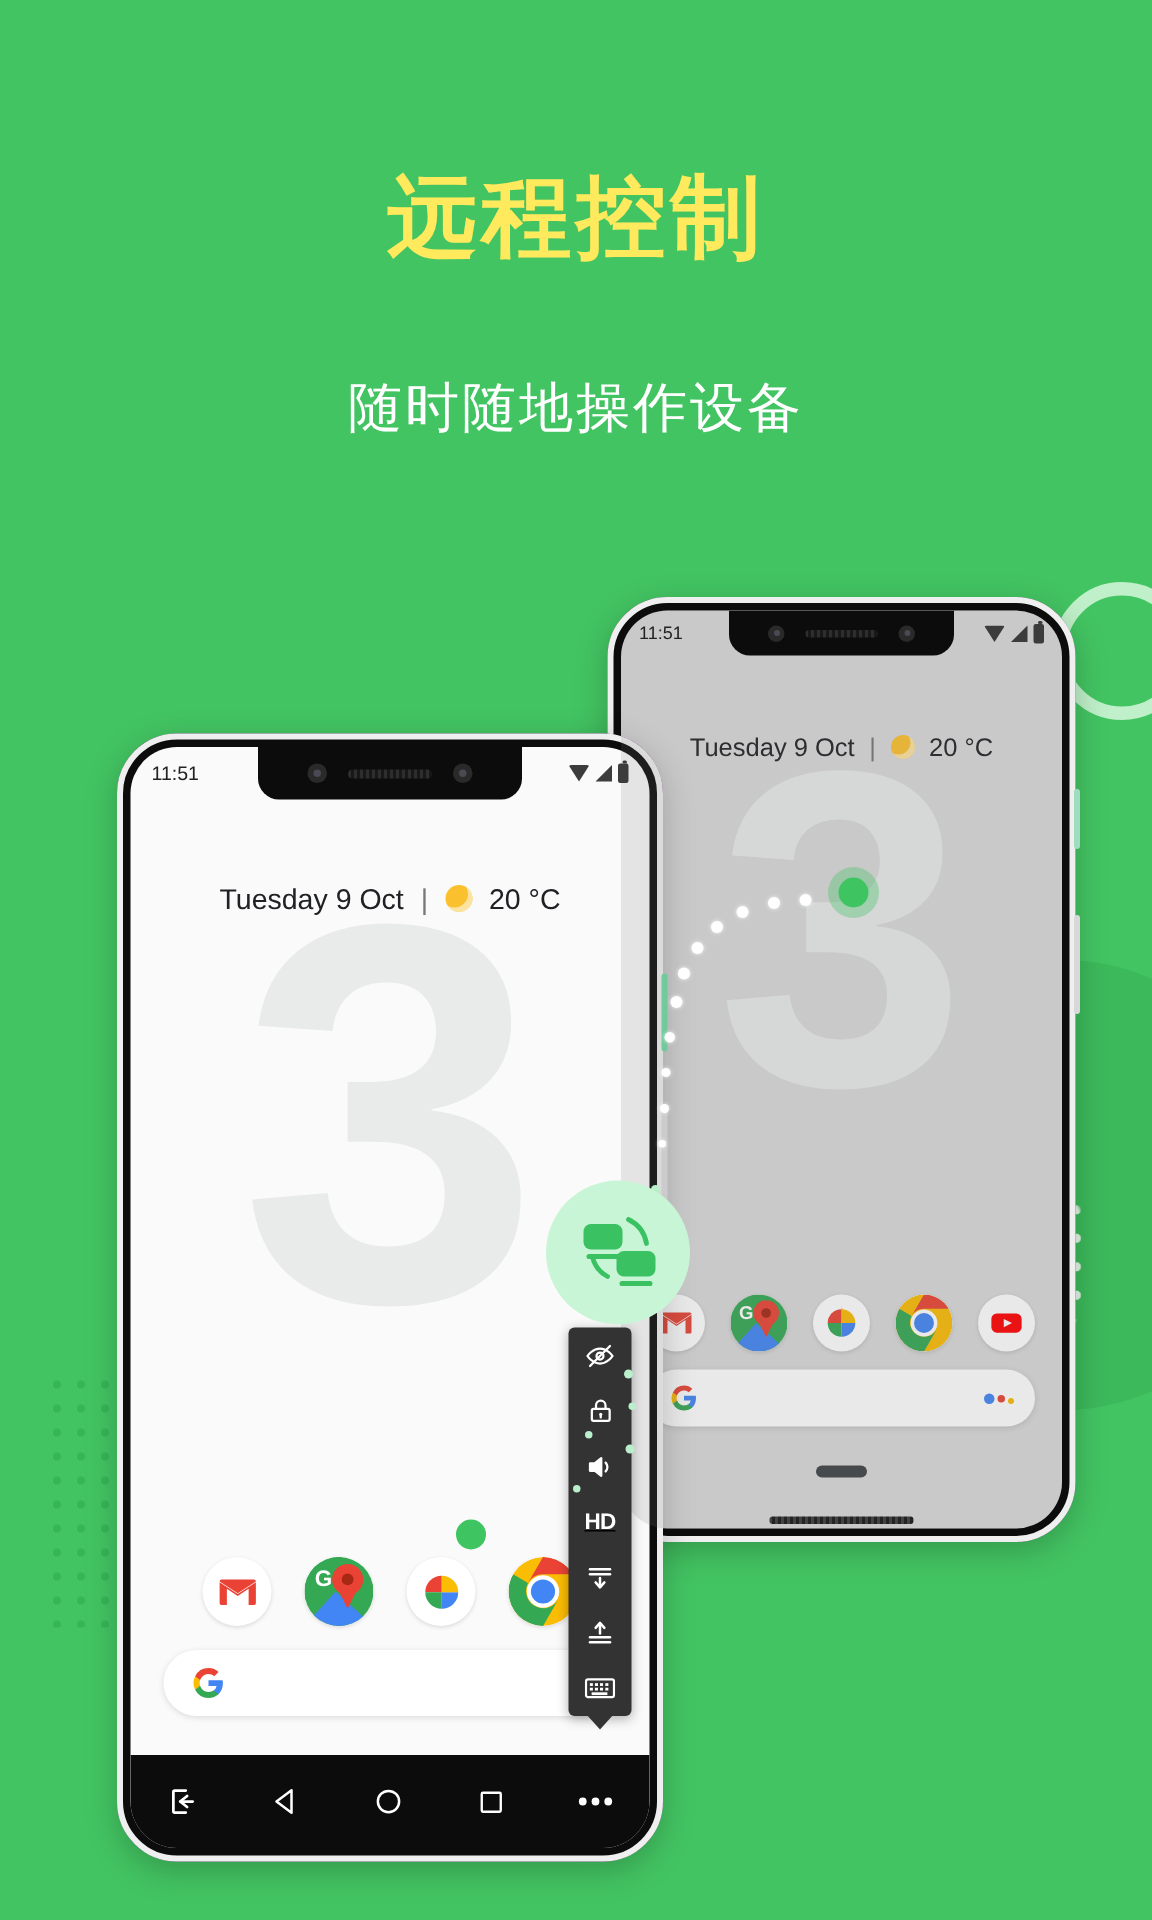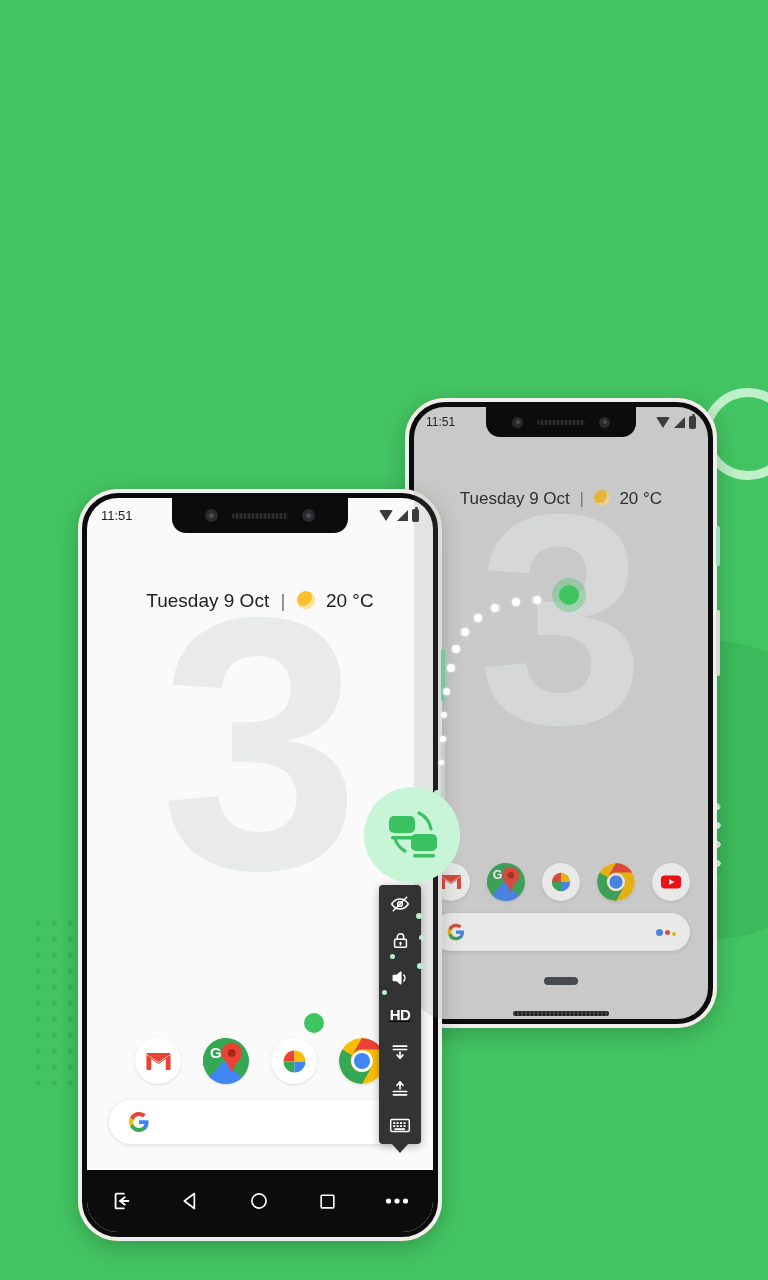--- a/index.html
+++ b/index.html
@@ -44,21 +44,21 @@
   .subhead {
     position:absolute; top:248px; left:0; width:100%;
     text-align:center; font-size:36px; color:#ffffff;
     letter-spacing:2px;
   }
 
   
   .phone {
     position:absolute;
     border-radius:40px;
-    background:#eab308;
+    background:#701a75;
     box-shadow:0 6px 22px rgba(0,0,0,.22);
   }
   .phone .outer {
     position:absolute; inset:0; border-radius:40px;
     border:4px solid #efefef; background:#0c0c0c;
   }
   .phone .screen {
     position:absolute; left:9px; right:9px; top:9px; bottom:9px;
     border-radius:31px; overflow:hidden; background:#fafafa;
   }
@@ -160,20 +160,22 @@
 </head>
 <body>
 
 <div class="stage">
 
   <div class="bg-circle-big" id="bgCircleRight"></div>
   <div id="bgRingSmall"></div>
   <div class="dotgrid" id="dotsLeft"></div>
   <div class="dotarc"></div>
 
+  <div class="headline">远程控制</div>
+  <div class="subhead">随时随地操作设备</div>
 
   <div class="phone" id="phoneBack" style="left:405px; top:398px; width:312px; height:630px;">
     <div class="outer"></div>
 
     <div class="sidebtn" style="right:-3px; top:128px; width:4px; height:40px; background:#9fdcc0;"></div>
     <div class="sidebtn" style="right:-3px; top:212px; width:4px; height:66px; background:#d8d8d8;"></div>
 
     <div class="screen">
 
       <div class="notch" style="width:150px; height:30px;">

